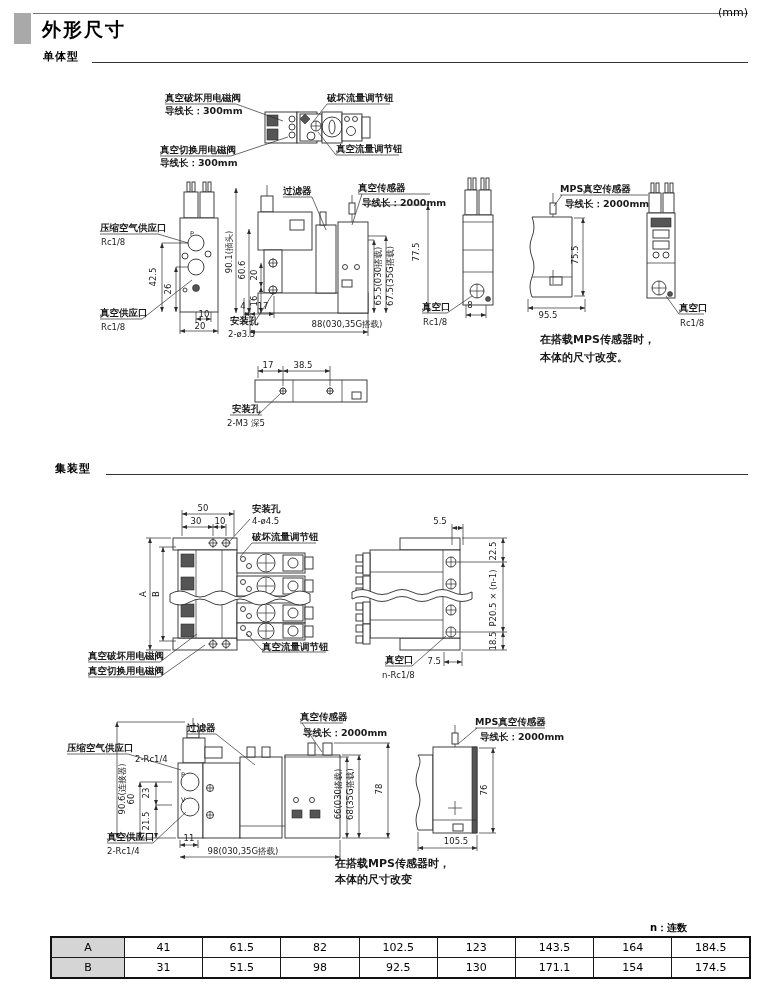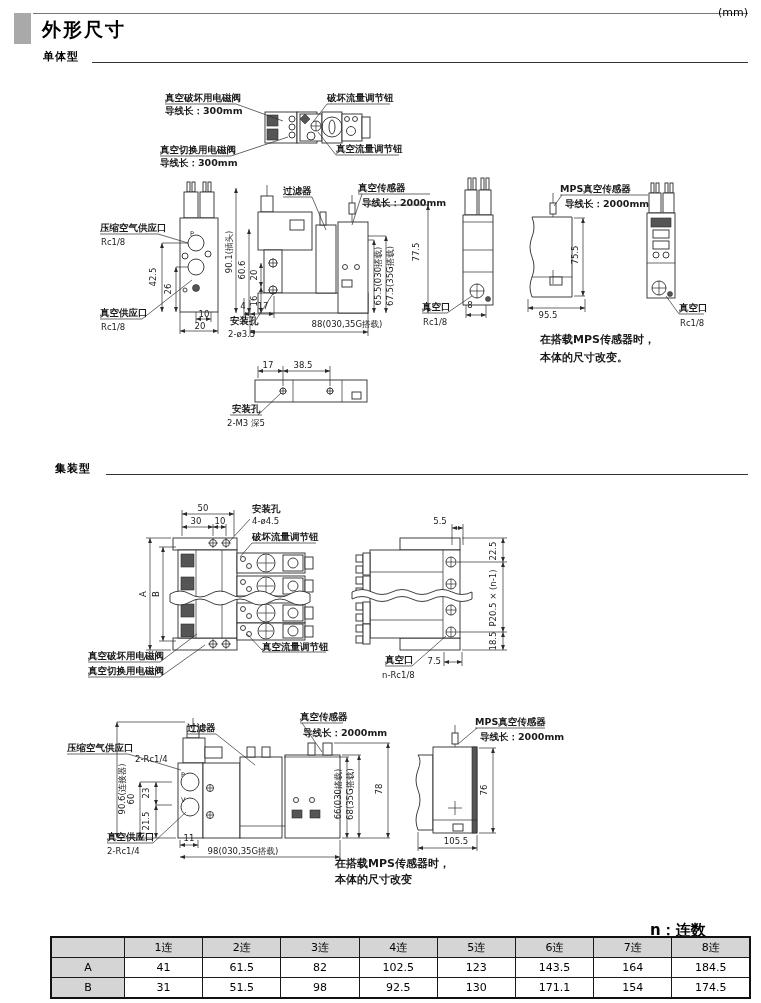--- a/index.html
+++ b/index.html
@@ -14,21 +14,21 @@
   svg{position:absolute;left:0}
   svg text{font-family:"DejaVu Sans","Liberation Sans",sans-serif;fill:#1a1a1a}
   .dm{font-size:8.5px}
   .cb{font-size:9.5px;font-weight:bold}
   .tiny{font-size:6.5px}
   .note{font-size:11px;font-weight:bold}
   .s{fill:none;stroke:#2b2b2b;stroke-width:0.9}
   .sf{fill:#ffffff;stroke:#2b2b2b;stroke-width:0.9}
   .df{fill:#555555;stroke:#2b2b2b;stroke-width:0.6}
   .d{fill:none;stroke:#2b2b2b;stroke-width:0.7}
-  .dim-note{position:absolute;left:650px;top:921px;font-size:15px;font-weight:bold}
+  .dim-note{position:absolute;left:650px;top:921px;font-size:10px;font-weight:bold}
   table.dim-table{position:absolute;left:50px;top:936px;width:701px;border-collapse:collapse;
         font-size:11px;table-layout:fixed}
   table.dim-table td,table.dim-table th{border:1px solid #1a1a1a;text-align:center;
         height:19px;padding:0;font-weight:normal}
   table.dim-table{border:2px solid #111}
   table.dim-table .hd{background:#d5d5d5}
   table.dim-table .lb{background:#d5d5d5;width:72px}
 </style>
 </head>
 <body>
@@ -572,31 +572,20 @@
       <text class="dm" text-anchor="middle" x="456" y="844">105.5</text>
     </g>
 
     <text class="note" x="335" y="867">在搭载MPS传感器时，</text>
     <text class="note" x="335" y="883">本体的尺寸改变</text>
   </svg>
 
   <div class="dim-note">n：连数</div>
   <table class="dim-table">
     <tbody>
-        <tr>
-      <th class="hd lb"></th>
-      <th class="hd">1连</th>
-      <th class="hd">2连</th>
-      <th class="hd">3连</th>
-      <th class="hd">4连</th>
-      <th class="hd">5连</th>
-      <th class="hd">6连</th>
-      <th class="hd">7连</th>
-      <th class="hd">8连</th>
-    </tr>
     <tr>
       <td class="lb">A</td>
       <td>41</td>
       <td>61.5</td>
       <td>82</td>
       <td>102.5</td>
       <td>123</td>
       <td>143.5</td>
       <td>164</td>
       <td>184.5</td>

